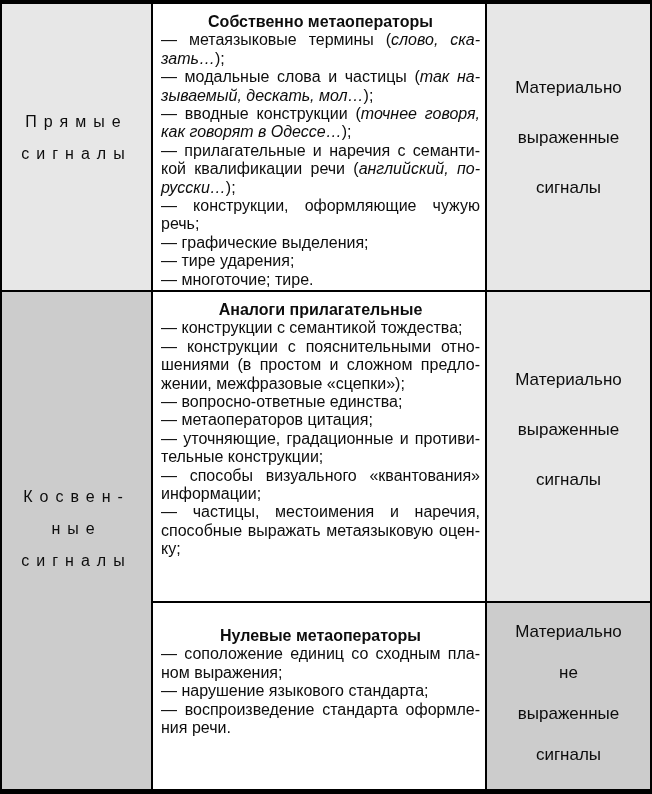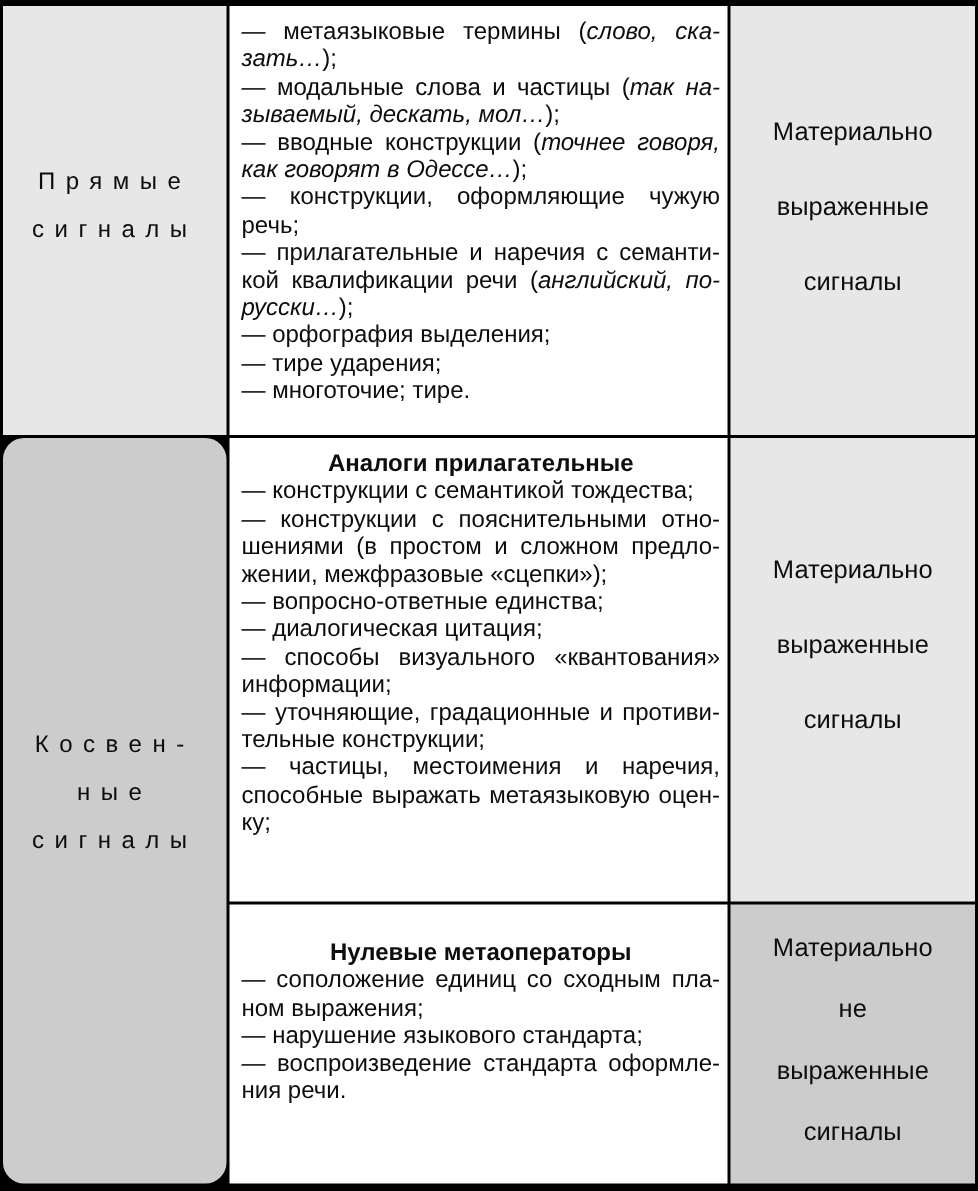--- a/index.html
+++ b/index.html
@@ -47,21 +47,21 @@
     line-height: 30px;
     gap: 20px;
   }
   .right-tight {
     line-height: 21px;
     justify-content: flex-start;
     padding-top: 18px;
   }
   .pad-b-18 { padding-bottom: 18px; }
   .pad-b-34 { padding-bottom: 34px; }
-  .pad-b-48 { padding-bottom: 24px; border-radius: 14px; }
+  .pad-b-48 { padding-bottom: 24px; }
 
   
   .mid {
     font-size: 16px;
     line-height: 18.4px;
     padding: 9px 5px 0 8px;
     text-align: justify;
   }
   .mid-row3 { padding-top: 24px; }
   .mid .heading {
@@ -89,26 +89,27 @@
 <body>
 
 <div class="table-grid">
 
   <div class="cell side bg-light left-label pad-b-18 c1r1">
       <div>Прямые</div>
       <div>сигналы</div>
     </div>
 
   <div class="cell mid bg-white c2r1">
+      <div class="heading">Собственно метаоператоры</div>
       <div class="item"><span>— метаязыковые термины (</span><i>слово, ска­зать…</i><span>);</span></div>
       <div class="item"><span>— модальные слова и частицы (</span><i>так на­зываемый, дескать, мол…</i><span>);</span></div>
       <div class="item"><span>— вводные конструкции (</span><i>точнее говоря, как говорят в Одессе…</i><span>);</span></div>
+      <div class="item"><span>— прилагательные и наречия с семанти­кой квалификации речи (</span><i>английский, по-русски…</i><span>);</span></div>
       <div class="item"><span>— конструкции, оформляющие чужую речь;</span></div>
-      <div class="item"><span>— прилагательные и наречия с семанти­кой квалификации речи (</span><i>английский, по-русски…</i><span>);</span></div>
-      <div class="item"><span>— орфография выделения;</span></div>
+      <div class="item"><span>— графические выделения;</span></div>
       <div class="item"><span>— тире ударения;</span></div>
       <div class="item"><span>— многоточие; тире.</span></div>
     </div>
 
   <div class="cell side bg-light right-label pad-b-18 c3r1">
       <div>Материально</div>
       <div>выраженные</div>
       <div>сигналы</div>
     </div>
 
@@ -116,23 +117,23 @@
       <div>Косвен-</div>
       <div>ные</div>
       <div>сигналы</div>
     </div>
 
   <div class="cell mid bg-white c2r2">
       <div class="heading">Аналоги прилагательные</div>
       <div class="item"><span>— конструкции с семантикой тождества;</span></div>
       <div class="item"><span>— конструкции с пояснительными отно­шениями (в простом и сложном предло­жении, межфразовые «сцепки»);</span></div>
       <div class="item"><span>— вопросно-ответные единства;</span></div>
-      <div class="item"><span>— диалогическая цитация;</span></div>
+      <div class="item"><span>— метаоператоров цитация;</span></div>
+      <div class="item"><span>— уточняющие, градационные и противи­тельные конструкции;</span></div>
       <div class="item"><span>— способы визуального «квантования» информации;</span></div>
-      <div class="item"><span>— уточняющие, градационные и противи­тельные конструкции;</span></div>
       <div class="item"><span>— частицы, местоимения и наречия, способные выражать метаязыковую оцен­ку;</span></div>
     </div>
 
   <div class="cell side bg-light right-label pad-b-34 c3r2">
       <div>Материально</div>
       <div>выраженные</div>
       <div>сигналы</div>
     </div>
 
   <div class="cell mid mid-row3 bg-white c2r3">

